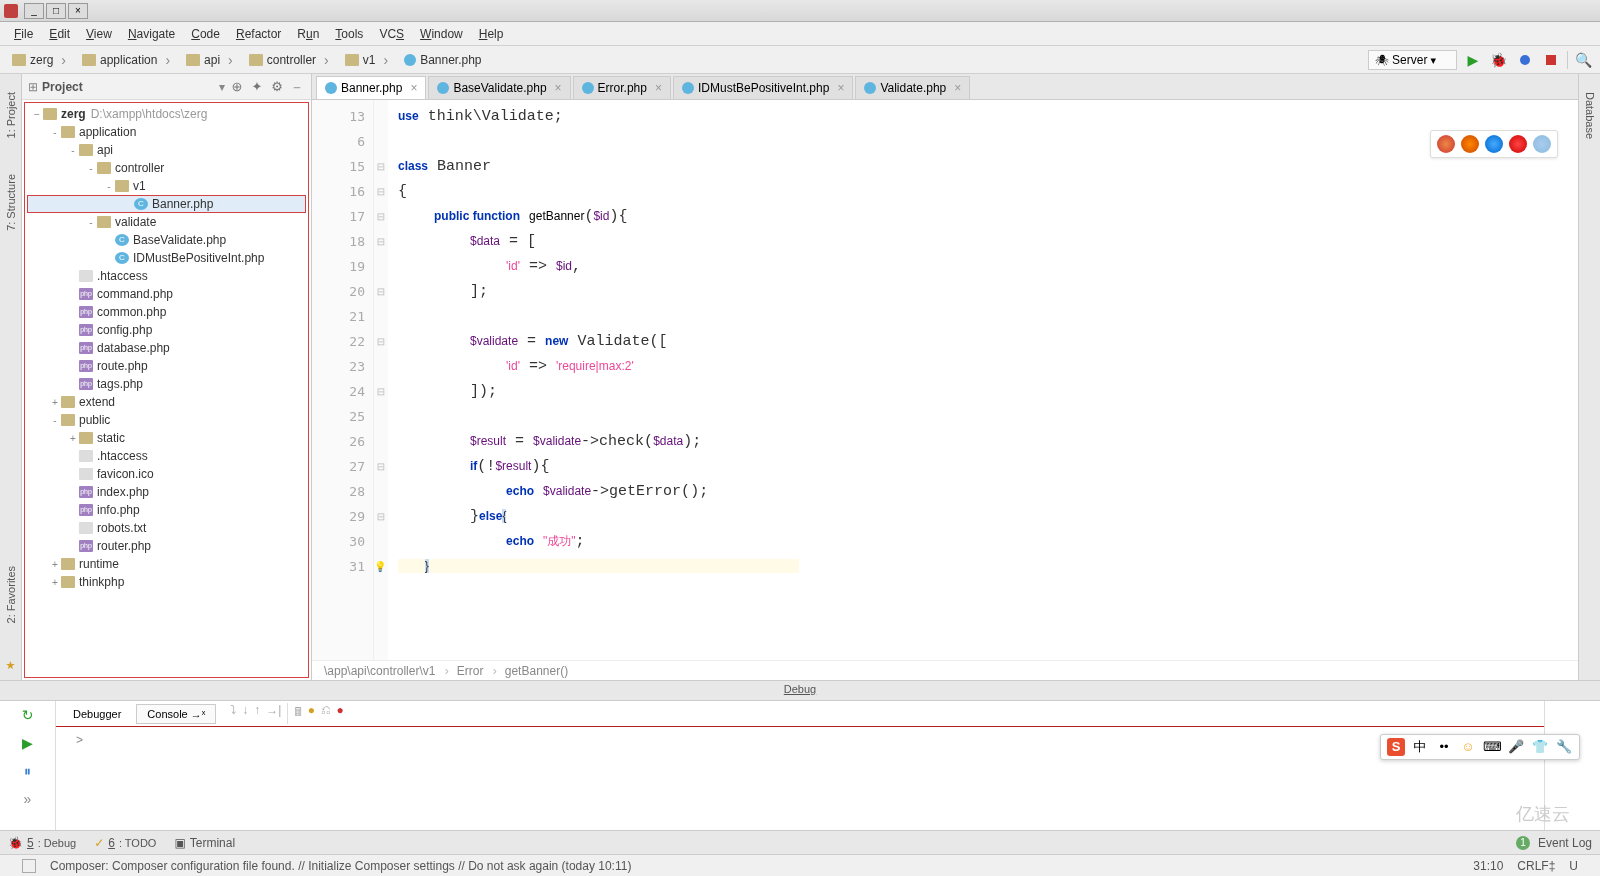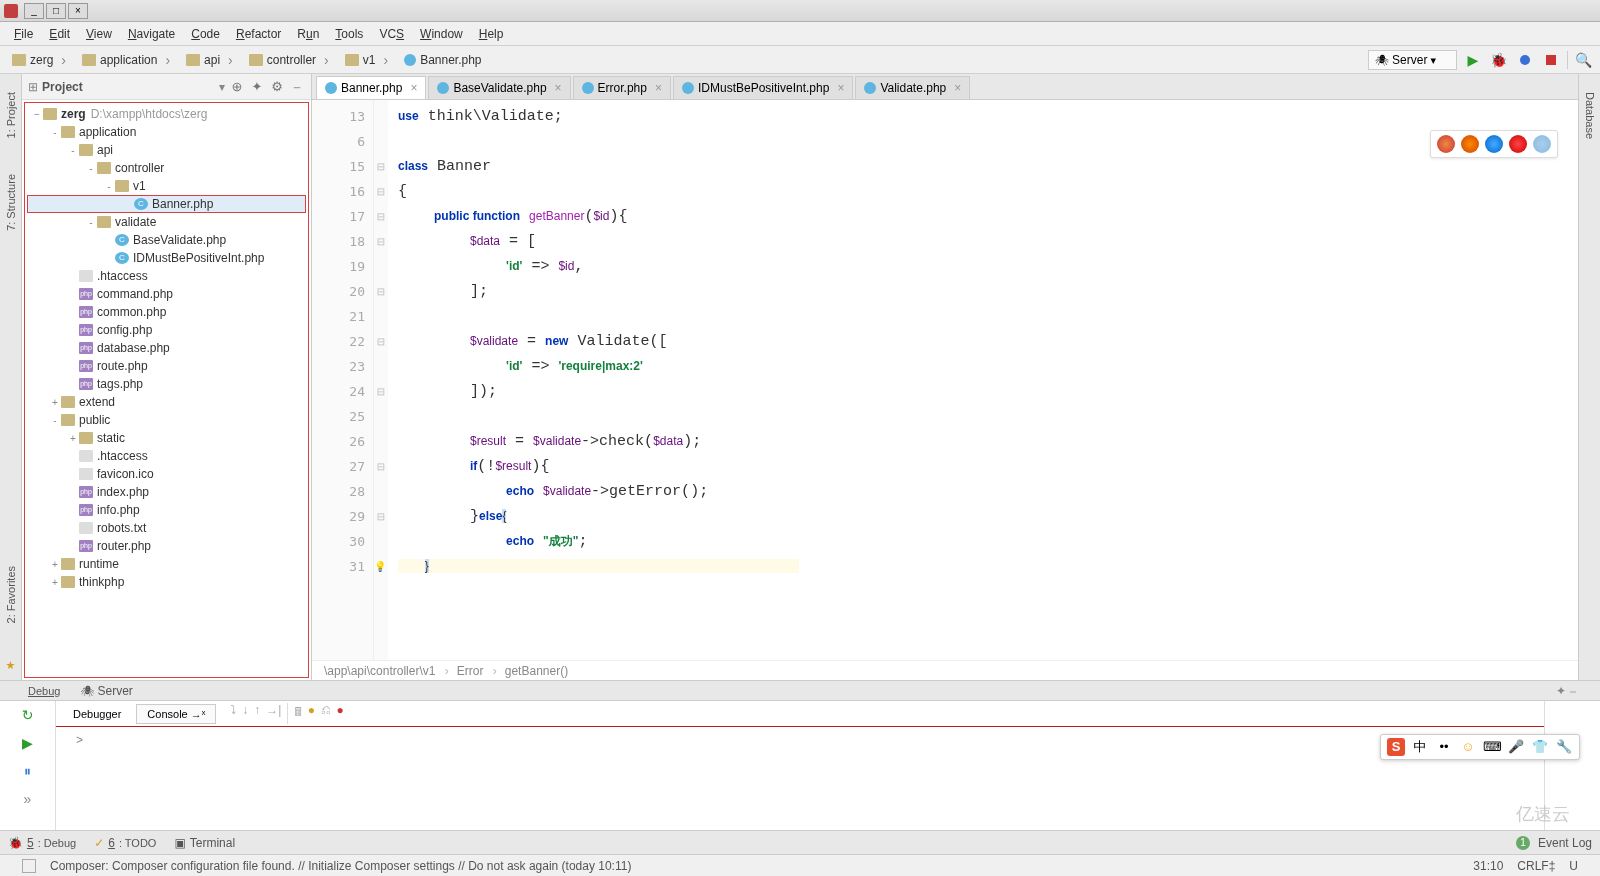--- a/index.html
+++ b/index.html
@@ -66,36 +66,36 @@
 .tab .ticon { width: 12px; height: 12px; background: #5eb5e0; border-radius: 50%; }
 .tab .tclose { color: #999; cursor: pointer; margin-left: 4px; }
 .editor { flex: 1; display: flex; overflow: hidden; position: relative; }
 .gutter { width: 62px; background: #fafafa; border-right: 1px solid #eee; padding-top: 4px; text-align: right; }
 .gutter .ln { height: 25px; line-height: 25px; padding-right: 8px; color: #aaa; font-family: "Consolas", monospace; font-size: 13px; }
 .fold-col { width: 14px; background: #fafafa; padding-top: 4px; }
 .fold-col .fm { height: 25px; color: #bbb; font-size: 10px; text-align: center; line-height: 25px; }
 .code { flex: 1; padding: 4px 10px; font-family: "Consolas", "Courier New", monospace; font-size: 15px; line-height: 25px; white-space: pre; color: #333; }
 .kw { color: #0033b3; font-weight: bold; }
 .var { color: #660e7a; }
-.str { color: #15803d; font-weight: bold; }
-.fn { color: #a21caf; }
+.str { color: #ec4899; font-weight: normal; }
+.fn { color: #000000; }
 .hl { background: #c8dcf5; }
 .cursor-line { background: #fffbe6; }
 .browser-icons { position: absolute; top: 30px; right: 20px; background: #fff; border: 1px solid #ddd; padding: 4px 6px; display: flex; gap: 6px; border-radius: 3px; box-shadow: 0 1px 3px rgba(0,0,0,0.1); }
 .browser-icons .bi { width: 18px; height: 18px; border-radius: 50%; }
 .editor-crumb { height: 20px; border-top: 1px solid #eee; display: flex; align-items: center; padding: 0 12px; gap: 8px; color: #888; font-size: 11px; }
 .editor-crumb span::after { content: " ›"; margin-left: 6px; color: #bbb; }
 .editor-crumb span:last-child::after { content: ""; }
 
 
 .right-strip { width: 22px; background: #e8e8e8; border-left: 1px solid #ccc; display: flex; flex-direction: column; align-items: center; padding-top: 10px; }
 .right-strip .tab-label { writing-mode: vertical-lr; font-size: 11px; color: #555; cursor: pointer; padding: 8px 2px; }
 
 
-.debug-panel-tabs { height: 20px; background: #e8e8e8; display: flex; align-items: center; padding: 0 24px; gap: 12px; border-top: 1px solid #ccc; }
+.debug-panel-tabs { height: 20px; background: #e8e8e8; display: flex; align-items: center; padding: 0 0; gap: 12px; border-top: 1px solid #ccc; flex-direction: column; }
 .debug-panel-tabs .dtab { font-size: 11px; color: #555; cursor: pointer; padding: 2px 4px; }
 .debug-panel-tabs .dtab.active { text-decoration: underline; }
 .debug-panel-tabs .dtools { margin-left: auto; display: flex; gap: 4px; color: #888; }
 .debug-panel { height: 130px; background: #fff; border-top: 1px solid #ccc; display: flex; }
 .debug-left { width: 56px; border-right: 1px solid #ddd; display: flex; flex-direction: column; align-items: center; padding-top: 6px; gap: 8px; }
 .debug-left .db-btn { width: 20px; height: 20px; color: #2a9d2a; font-size: 14px; cursor: pointer; text-align: center; }
 .debug-content { flex: 1; display: flex; flex-direction: column; }
 .debug-subtabs { height: 26px; border-bottom: 1px solid #b91c1c; display: flex; align-items: center; padding: 0 6px; gap: 4px; }
 .debug-subtabs .stab { padding: 3px 10px; border: 1px solid transparent; cursor: pointer; font-size: 11px; }
 .debug-subtabs .stab.active { border: 1px solid #ccc; background: #fafafa; }

